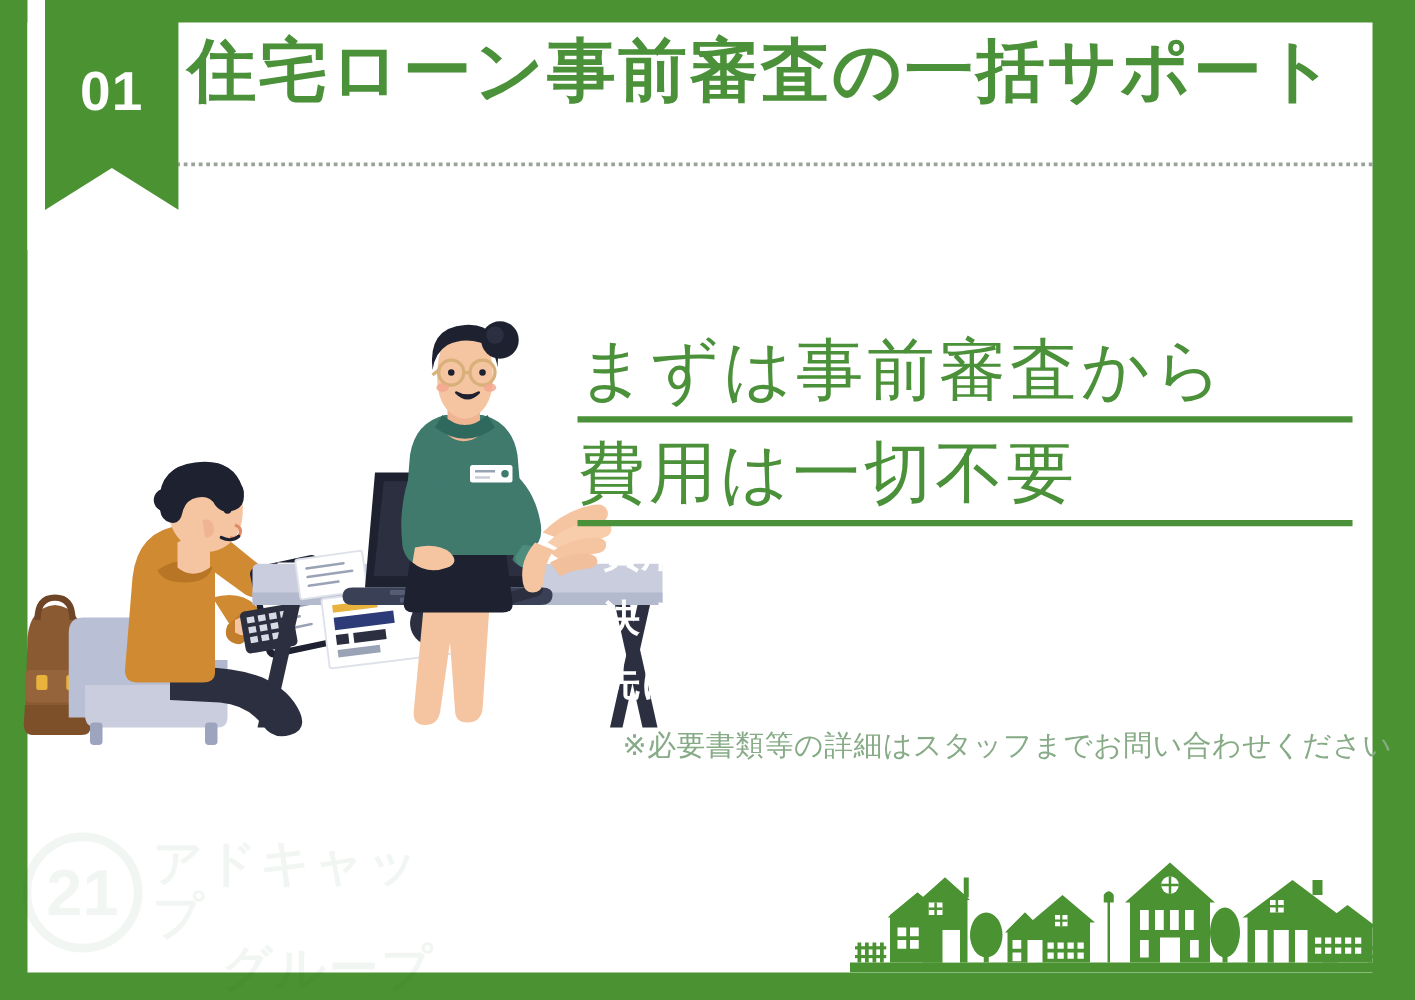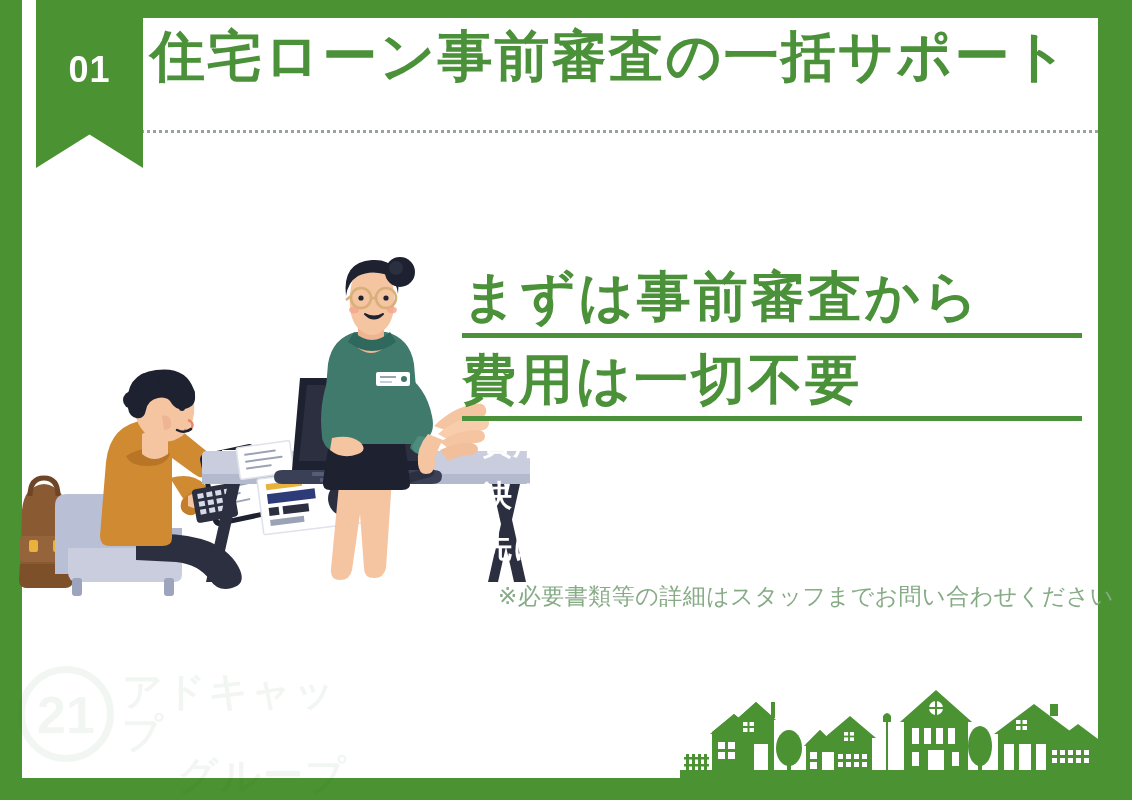--- a/index.html
+++ b/index.html
@@ -41,21 +41,21 @@
     clip-path: polygon(0 0, 100% 0, 100% 100%, 50% 80%, 0 100%);
     z-index: 6;
   }
   .ribbon-number {
     position: absolute;
     left: 36px;
     top: 52px;
     width: 107px;
     text-align: center;
     color: #ffffff;
-    font-size: 36px;
+    font-size: 44px;
     font-weight: bold;
     letter-spacing: 1px;
     line-height: 1;
     z-index: 7;
   }
   .ribbon-notch {
     
     position: absolute;
     left: 22px;
     top: 0;
@@ -92,21 +92,21 @@
   .headline {
     position: absolute;
     left: 462px;
     top: 262px;
     width: 620px;
     z-index: 9;
   }
   .headline-line {
     color: #4b9139;
     font-size: 54px;
-    font-weight: bold;
+    font-weight: normal;
     letter-spacing: 3px;
     line-height: 1.28;
     white-space: nowrap;
     border-bottom: 5px solid #4b9139;
     padding-bottom: 2px;
     margin-bottom: 7px;
     display: block;
   }
 
   

